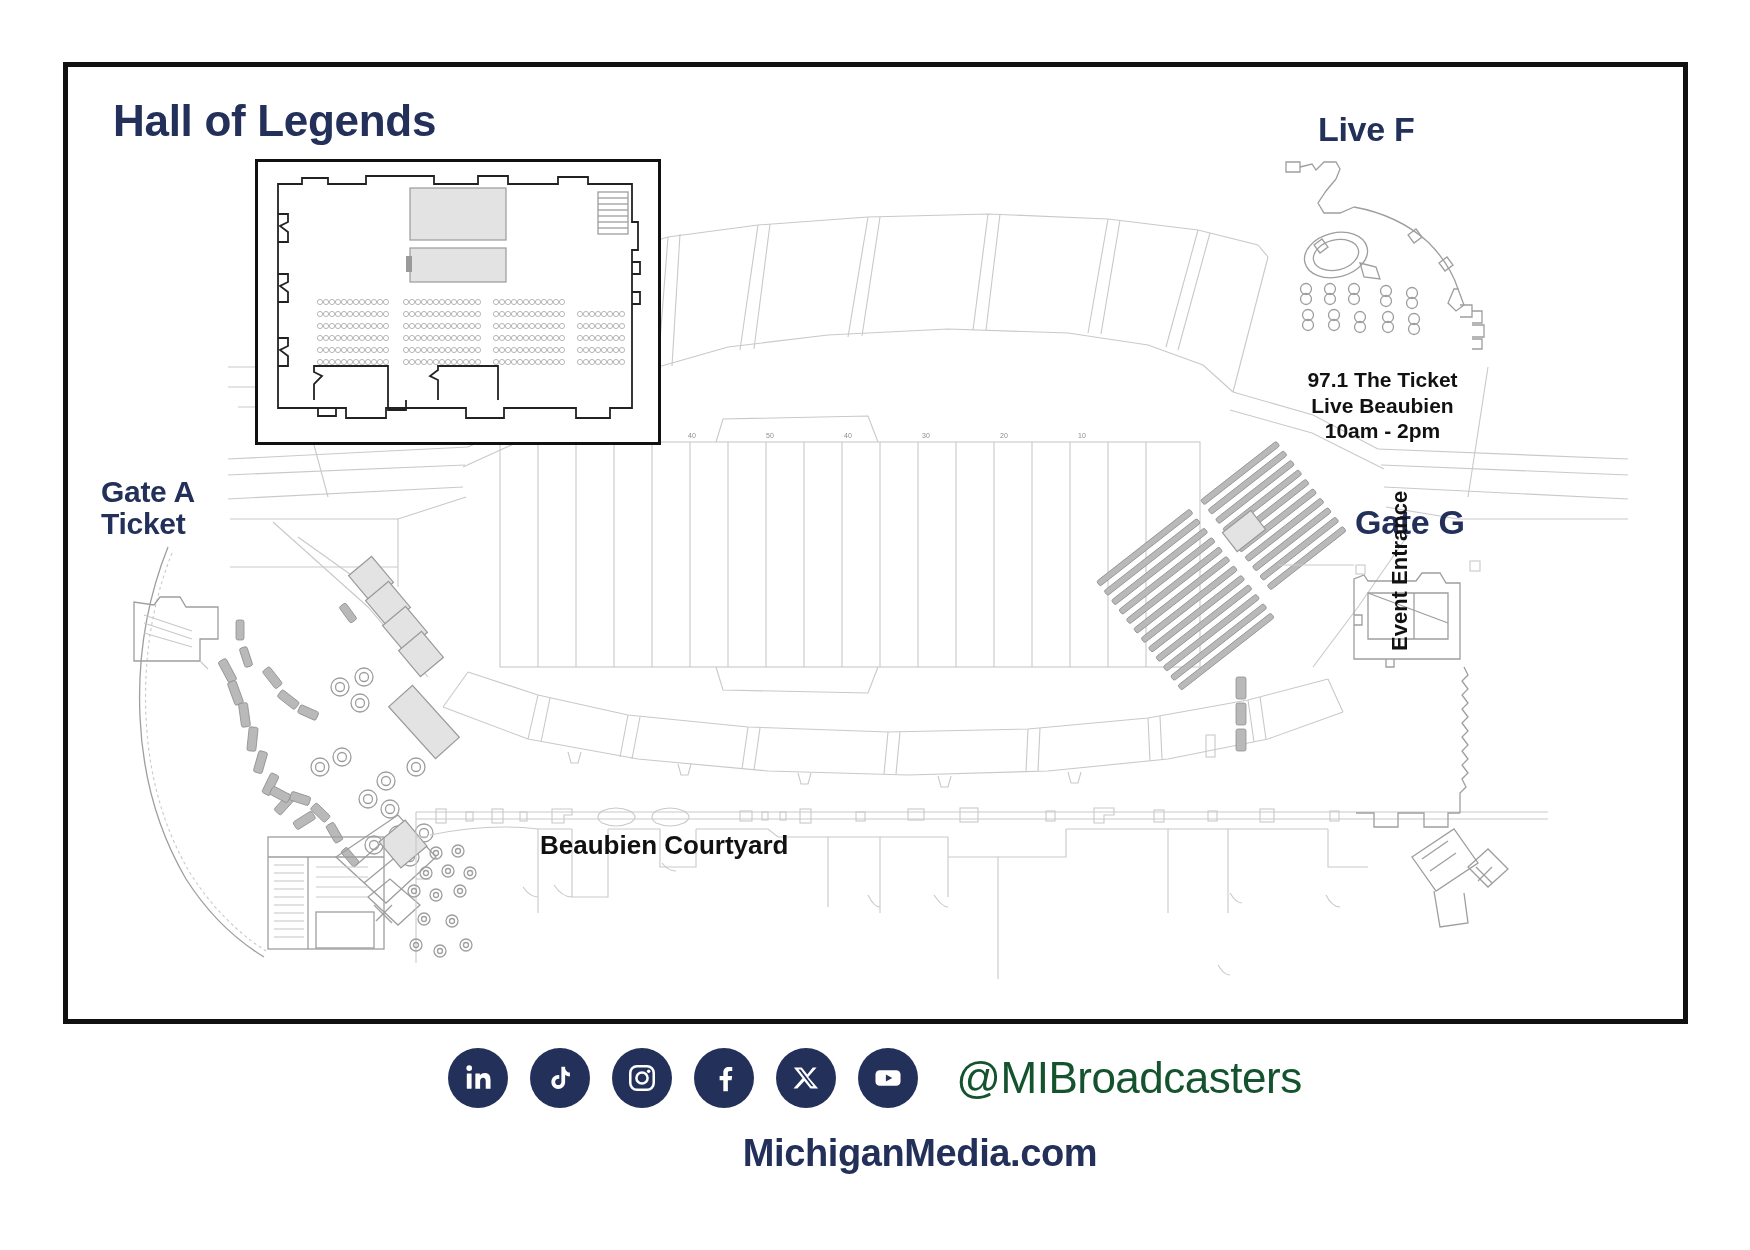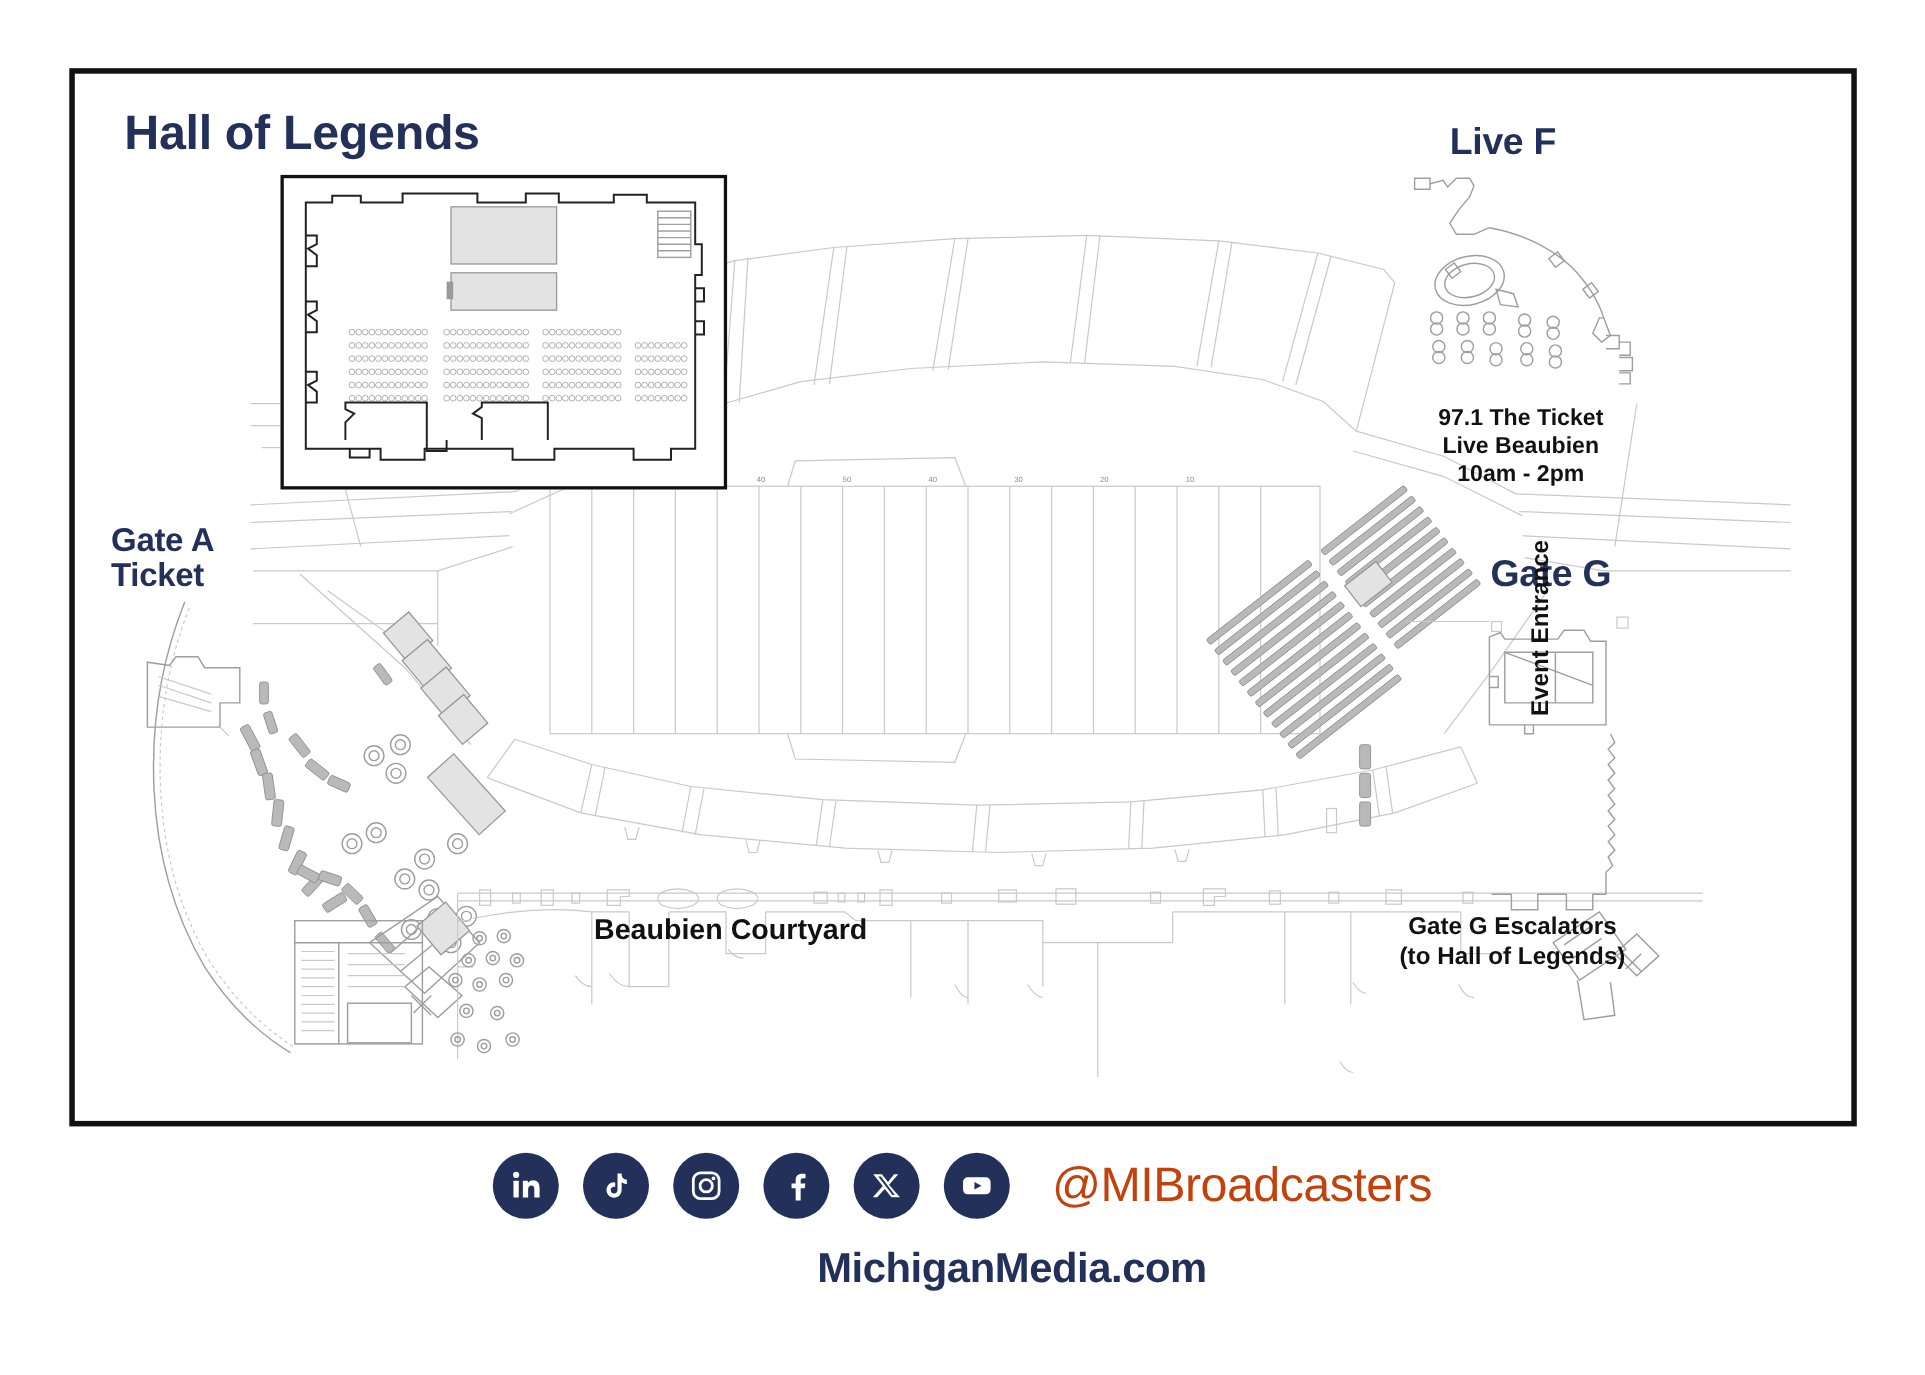--- a/index.html
+++ b/index.html
@@ -141,21 +141,21 @@
     border-radius: 50%;
     background: #22305a;
     display: flex;
     align-items: center;
     justify-content: center;
     flex: 0 0 auto;
   }
   .social-badge svg { display: block; }
   #social-handle {
     font-size: 44px;
-    color: #c2410c;
+    color: #14532d;
     font-weight: 400;
     margin-left: 16px;
     letter-spacing: -0.5px;
     white-space: nowrap;
   }
   #website-url {
     position: absolute;
     left: 0;
     top: 108px;
     width: 1750px;
@@ -978,24 +978,20 @@
   <div class="label-navy" id="label-gate-g">Gate G</div>
 
   <div class="label-black" id="label-broadcast">
     <div>97.1 The Ticket</div>
     <div>Live Beaubien</div>
     <div>10am - 2pm</div>
   </div>
 
   <div class="label-black" id="label-beaubien">Beaubien Courtyard</div>
 
-  <div class="label-black" id="label-escalators">
-    <div>Gate G Escalators</div>
-    <div>(to Hall of Legends)</div>
-  </div>
 
   <div class="label-black" id="label-event-entrance">Event Entrance</div>
 </div>
 
 <div id="footer">
 
   <div id="social-row">
 
     <div class="social-badge">
       <svg width="32" height="32" viewBox="0 0 24 24" fill="#ffffff" aria-hidden="true">

